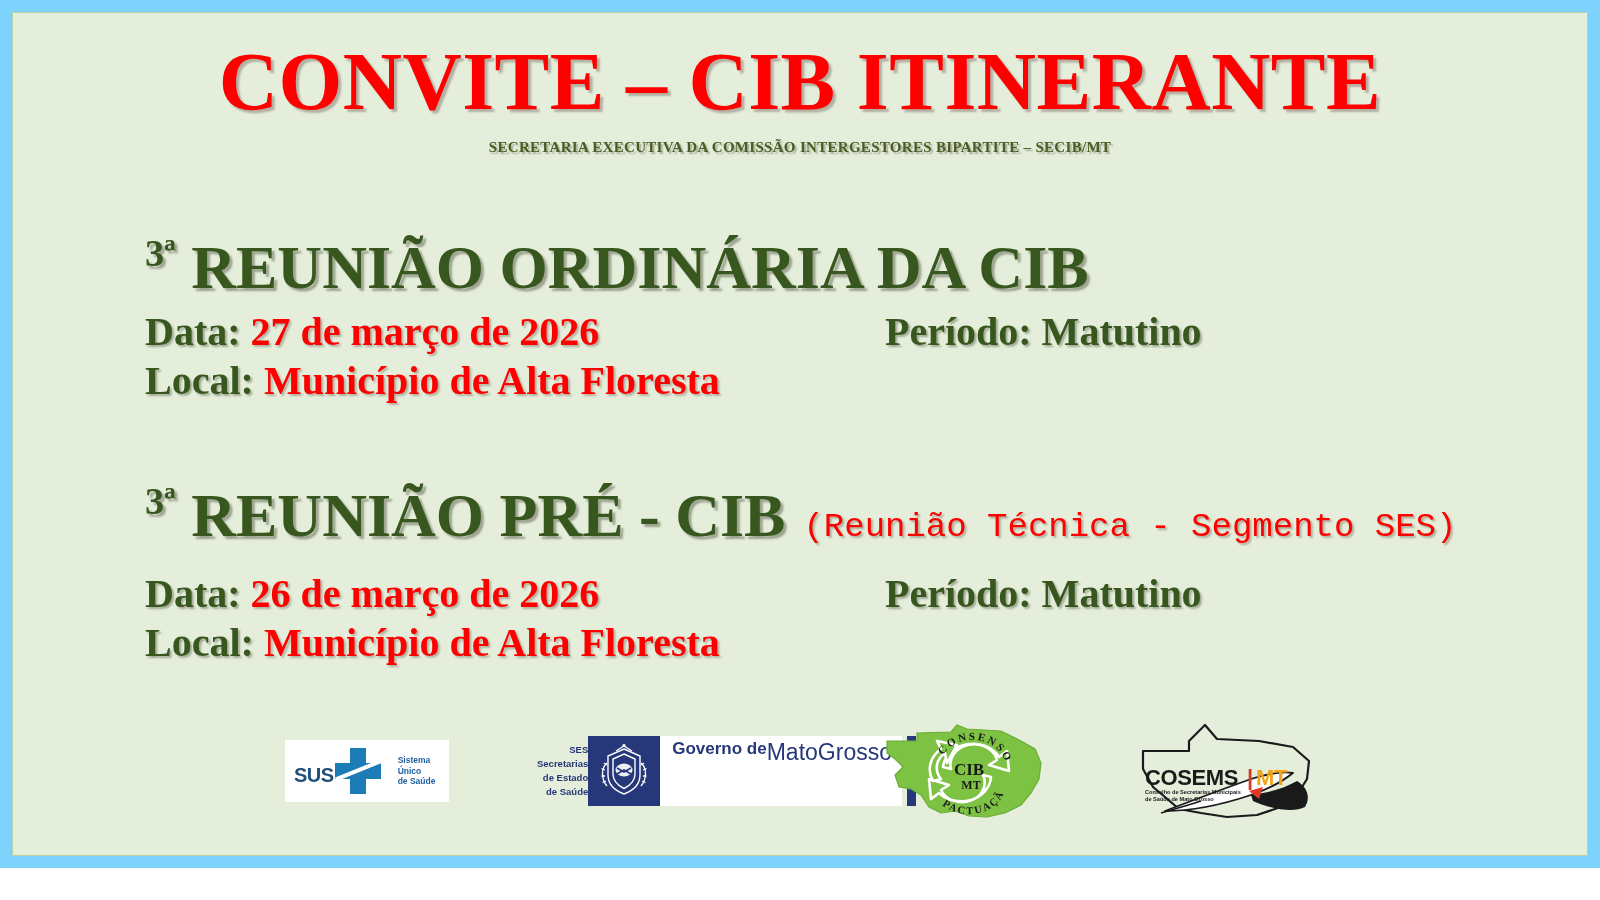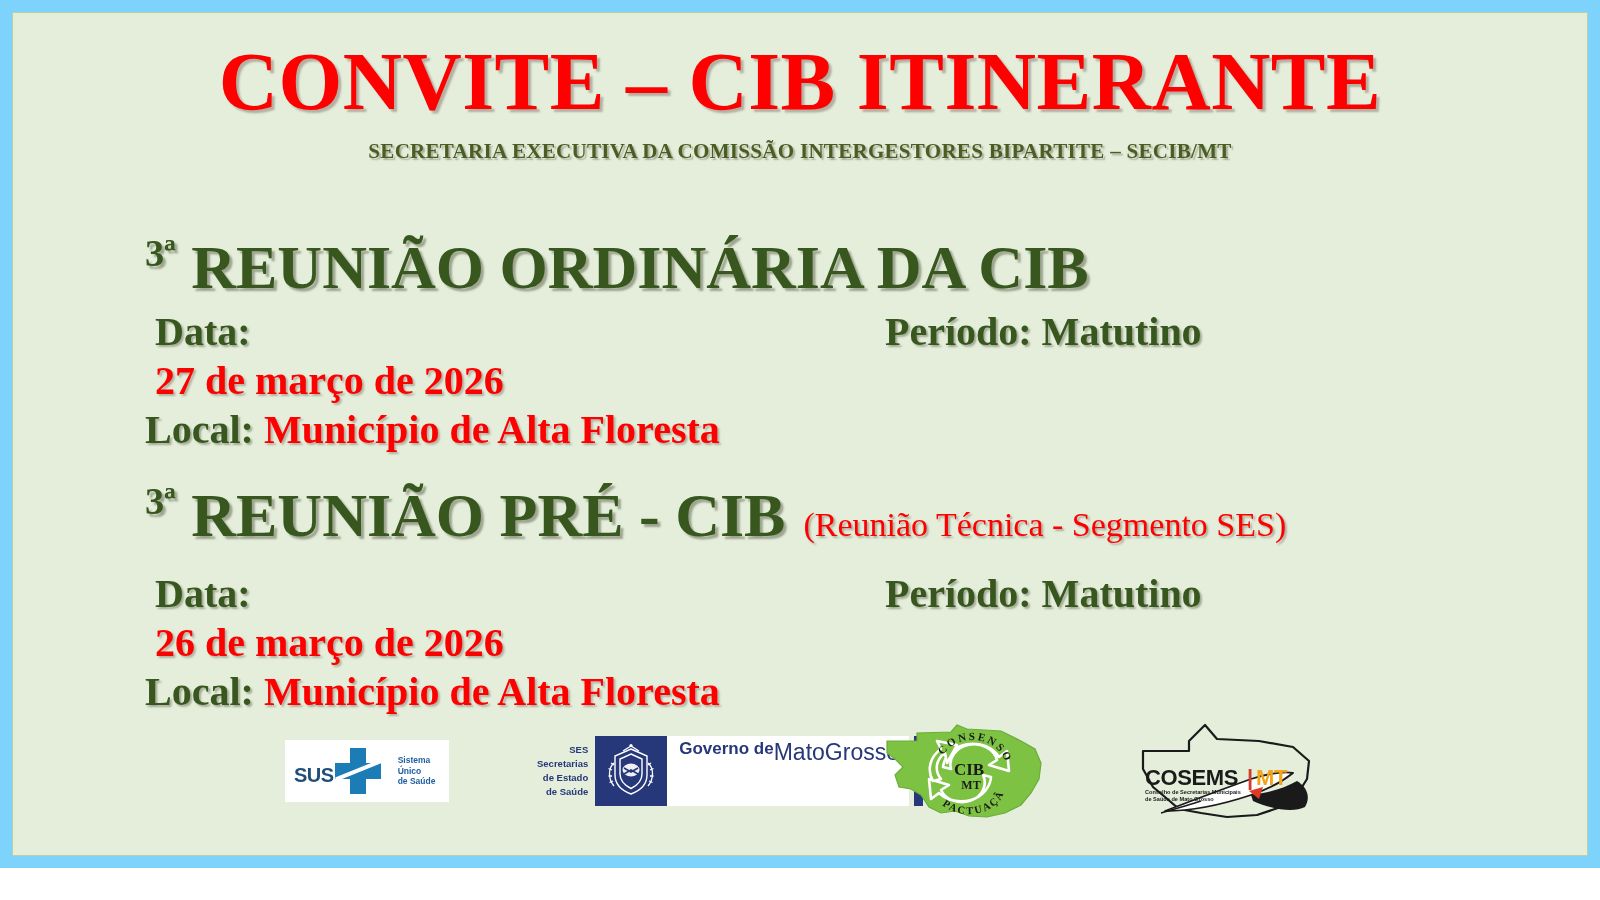--- a/index.html
+++ b/index.html
@@ -38,21 +38,21 @@
     letter-spacing: 0.5px;
     margin: 0;
     padding-top: 28px;
     text-shadow: 3px 3px 2px rgba(90,60,60,0.35);
     font-family: "Liberation Serif", "DejaVu Serif", serif;
   }
   .subtitle {
     text-align: center;
     color: #4A5D23;
     font-weight: bold;
-    font-size: 21px;
+    font-size: 15px;
     letter-spacing: 0.3px;
     margin: 0;
     padding-top: 16px;
     text-shadow: 2px 2px 1.5px rgba(120,120,100,0.55);
     font-family: "Liberation Serif", "DejaVu Serif", serif;
   }
 
   
   .block {
     position: absolute;
@@ -79,21 +79,21 @@
     font-size: 0.62em;
     vertical-align: super;
     line-height: 0;
   }
   .heading-note {
     color: #FF0000;
     font-weight: normal;
     font-size: 34px;
     margin-left: 18px;
     text-shadow: 2px 2px 2px rgba(130,120,110,0.55);
-    font-family: Liberation Serif, serif;
+    font-family: Liberation Mono, monospace;
   }
 
   .info-row {
     display: flex;
     align-items: baseline;
     white-space: nowrap;
     font-weight: bold;
     font-size: 40px;
     line-height: 1.22;
     font-family: "Liberation Serif", "DejaVu Serif", serif;
@@ -109,21 +109,21 @@
     color: #FF0000;
     text-shadow: 2px 2px 2px rgba(130,120,110,0.5);
     margin-left: 10px;
   }
   .period {
     color: #37571F;
     text-shadow: 2px 2px 2px rgba(120,125,105,0.6);
     position: absolute;
     left: 740px;
   }
-  .info-row.rel { position: relative; flex-direction: column; }
+  .info-row.rel { position: relative; }
 
   
   #logo-row {
     position: absolute;
     left: 0;
     right: 0;
     bottom: 28px;
     height: 110px;
   }
   .logo { position: absolute; }
@@ -184,21 +184,20 @@
     align-items: stretch;
     font-family: "Liberation Sans", sans-serif;
   }
   #logo-ses .ses-text {
     color: #26377A;
     font-size: 9.5px;
     font-weight: bold;
     line-height: 1.45;
     text-align: right;
     align-self: center;
-    padding-right: 7px;
   }
   #logo-ses .crest-box {
     width: 72px;
     background: #26377A;
     display: flex;
     align-items: center;
     justify-content: center;
   }
   #logo-ses .gov-box {
     background: #ffffff;

